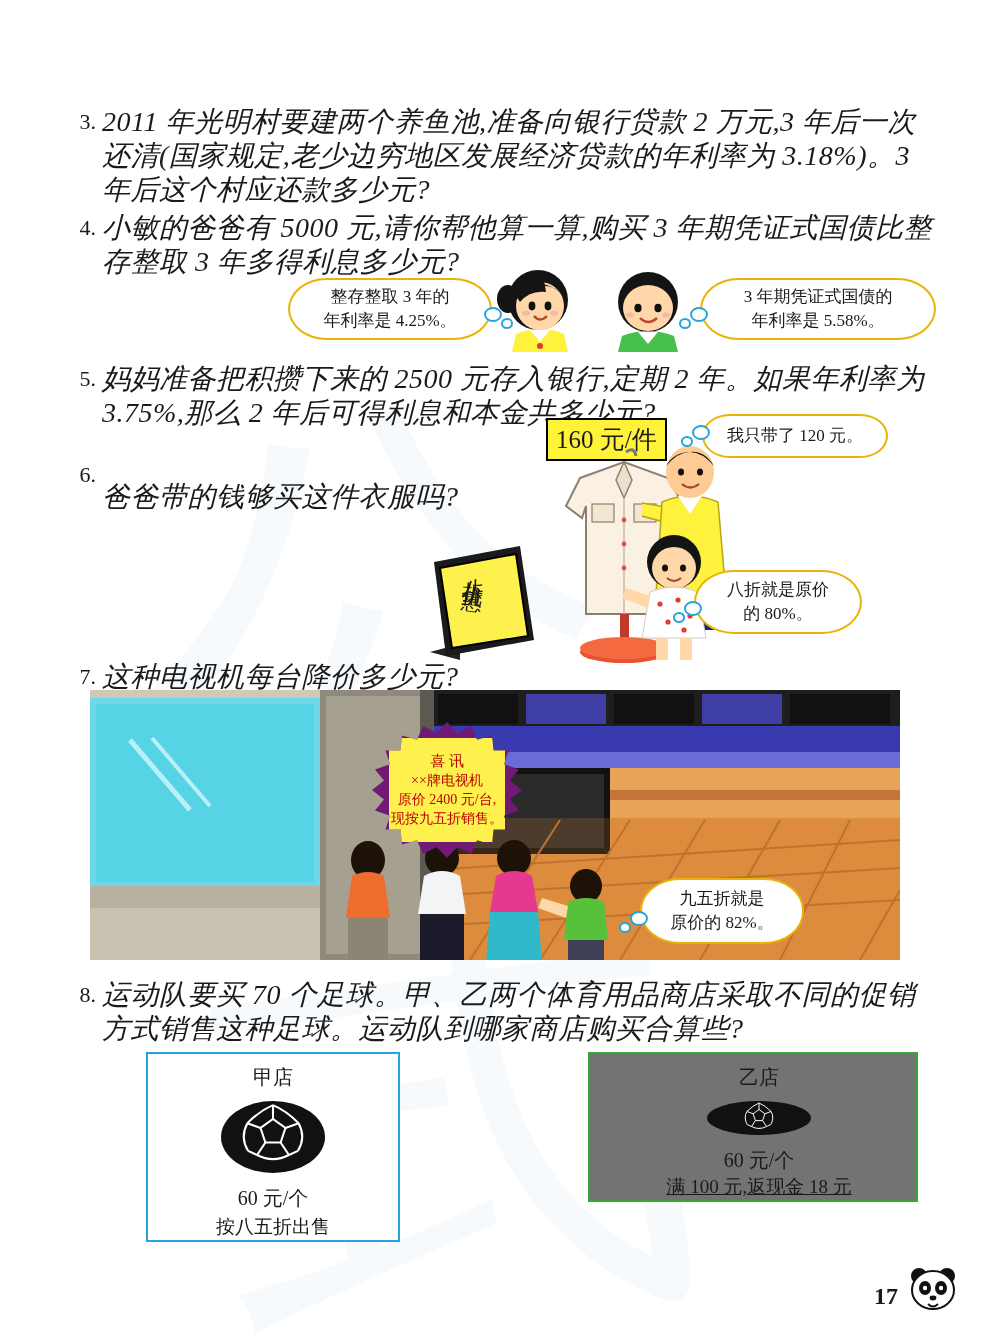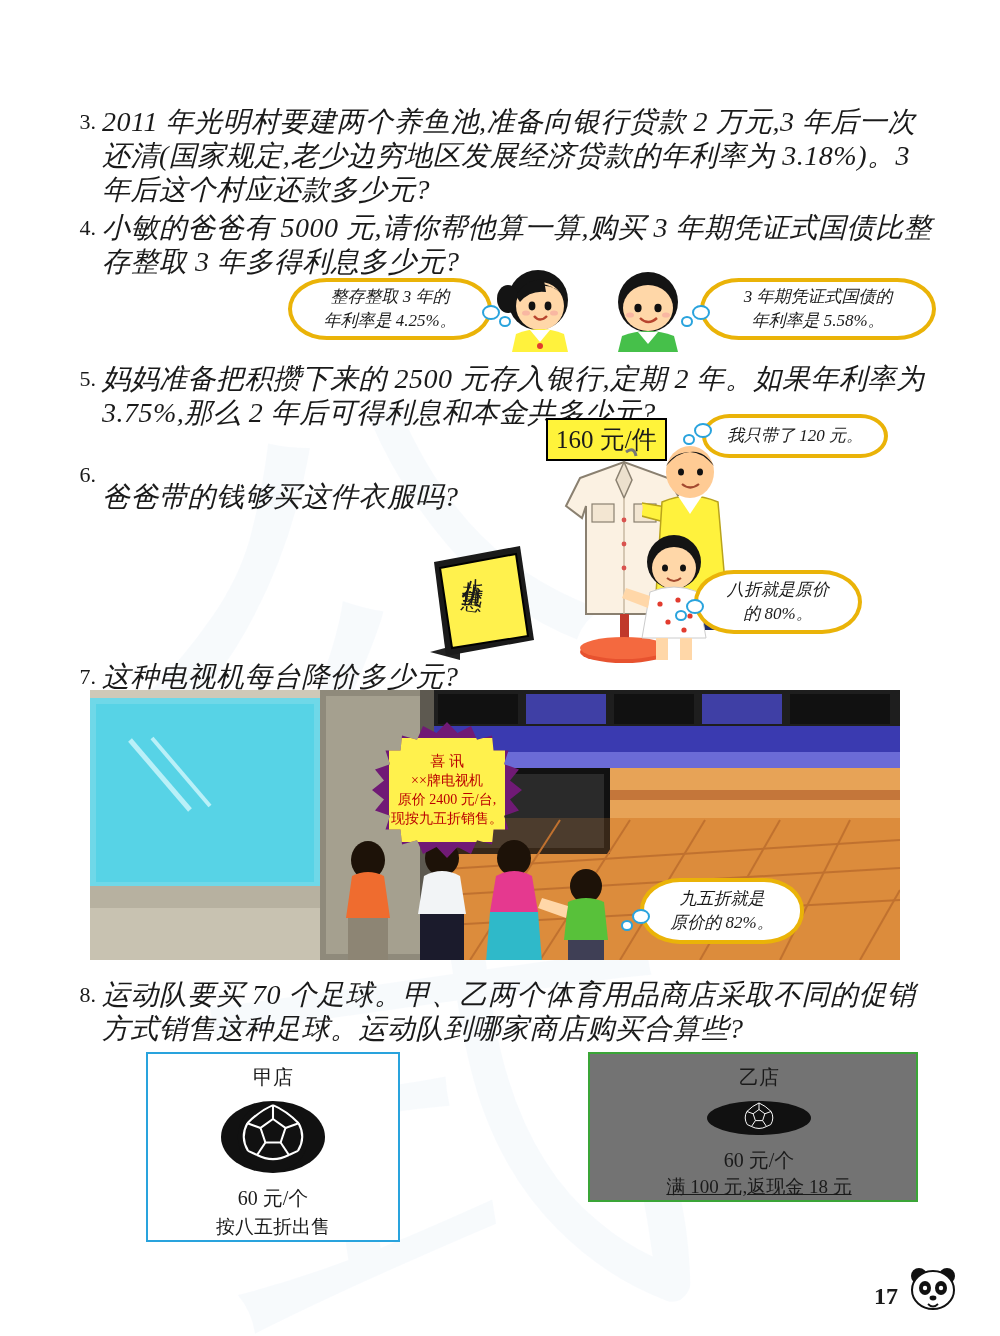--- a/index.html
+++ b/index.html
@@ -55,32 +55,31 @@
   .qtext {
     font-size: 28px;
     line-height: 34px;
     letter-spacing: 0.5px;
     font-style: italic;
   }
 
   
   .bubble {
     position: absolute;
-    border: 4px solid #eab308;
+    border: 2px solid #eab308;
     background: #ffffff;
     border-radius: 40px / 32px;
     display: flex;
     align-items: center;
     justify-content: center;
     text-align: center;
     font-size: 17px;
     line-height: 24px;
     padding: 6px 14px;
     box-sizing: border-box;
-    font-style: italic;
   }
   .bubble:before, .bubble:after {
     content: "";
     position: absolute;
     background: #fff;
     border: 2px solid #29a3dd;
     border-radius: 50%;
   }
   .bubble.tail-right:before {
     width: 14px; height: 11px;

